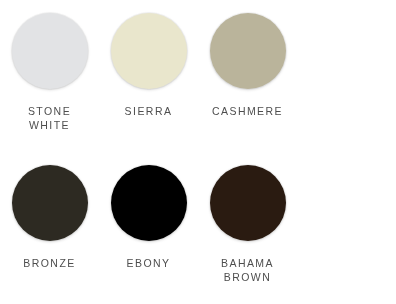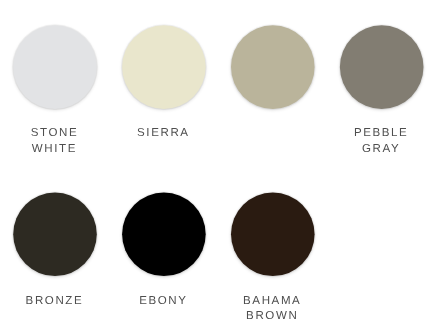--- a/index.html
+++ b/index.html
@@ -26,21 +26,21 @@
   .swatch-row {
     display: grid;
     grid-template-columns: repeat(4, 99px);
     height: 152px;
   }
 
   .swatch {
     display: flex;
     flex-direction: column;
     align-items: center;
-    padding-top: 23px;
+    padding-top: 13px;
     box-sizing: border-box;
   }
 
   .swatch.empty {
     visibility: hidden;
   }
 
   .swatch-circle {
     width: 76px;
     height: 76px;
@@ -72,25 +72,21 @@
       <div class="swatch-circle" style="background: rgb(226, 227, 229);"></div>
       <div class="swatch-label" style="color: rgb(78, 78, 78);">STONE
 WHITE</div>
     </div>
     <div class="swatch">
       <div class="swatch-circle" style="background: rgb(233, 230, 204);"></div>
       <div class="swatch-label" style="color: rgb(78, 78, 78); text-align: center;">SIERRA</div>
     </div>
     <div class="swatch">
       <div class="swatch-circle" style="background: rgb(186, 180, 155);"></div>
-    </div>
-    <div class="swatch">
-      <div class="swatch-circle" style="background: rgb(130, 125, 114);"></div>
-      <div class="swatch-label" style="color: rgb(78, 78, 78);">PEBBLE
-GRAY</div>
+      <div class="swatch-label" style="color: rgb(78, 78, 78);">CASHMERE</div>
     </div>
   </div>
 
   <div class="swatch-row">
     <div class="swatch">
       <div class="swatch-circle" style="background: rgb(45, 42, 34);"></div>
       <div class="swatch-label" style="color: rgb(78, 78, 78);">BRONZE</div>
     </div>
     <div class="swatch">
       <div class="swatch-circle" style="background: rgb(0, 0, 0);"></div>

